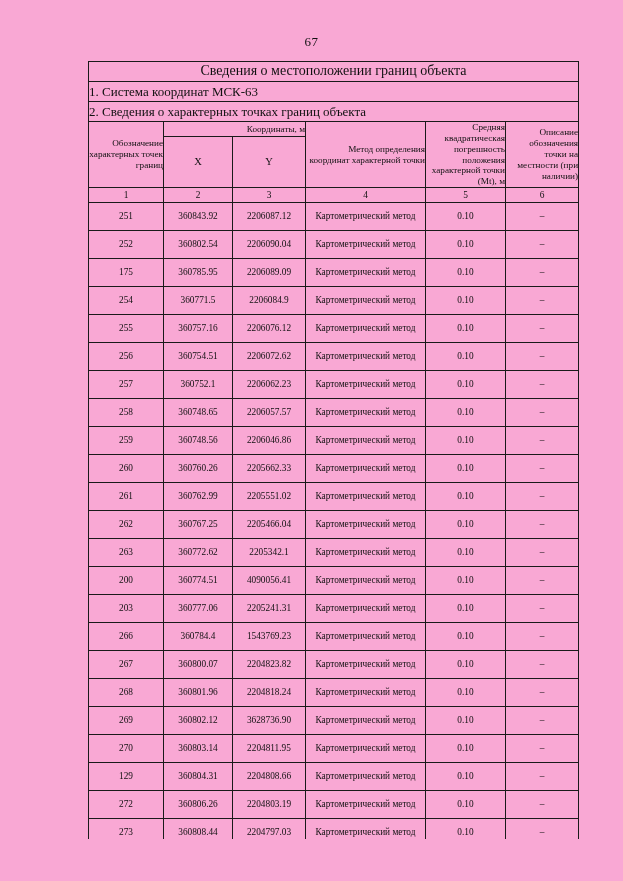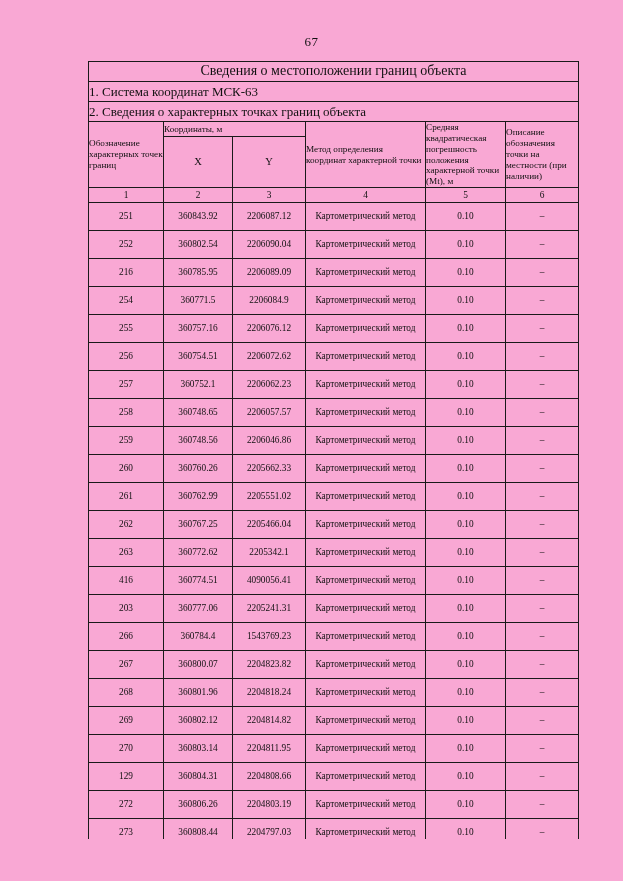--- a/index.html
+++ b/index.html
@@ -55,21 +55,21 @@
     font-size: 14px;
     padding: 0 2px;
   }
   .sect {
     text-align: left;
     height: 19px;
     font-size: 13px;
     padding-left: 4px;
   }
   .hdr {
-    text-align: left;
+    text-align: right;
     font-size: 9.2px;
     padding: 2px 1px;
   }
   .hdr-top {
     height: 14px;
   }
   .numrow td {
     text-align: center;
     height: 14px;
     font-size: 9.4px;
@@ -161,21 +161,21 @@
             </tr>
             <tr class="data">
               <td>252</td>
               <td>360802.54</td>
               <td>2206090.04</td>
               <td>Картометрический метод</td>
               <td>0.10</td>
               <td>–</td>
             </tr>
             <tr class="data">
-              <td>216</td>
+              <td>175</td>
               <td>360785.95</td>
               <td>2206089.09</td>
               <td>Картометрический метод</td>
               <td>0.10</td>
               <td>–</td>
             </tr>
             <tr class="data">
               <td>254</td>
               <td>360771.5</td>
               <td>2206084.9</td>
@@ -249,21 +249,21 @@
             </tr>
             <tr class="data">
               <td>263</td>
               <td>360772.62</td>
               <td>2205342.1</td>
               <td>Картометрический метод</td>
               <td>0.10</td>
               <td>–</td>
             </tr>
             <tr class="data">
-              <td>416</td>
+              <td>200</td>
               <td>360774.51</td>
               <td>4090056.41</td>
               <td>Картометрический метод</td>
               <td>0.10</td>
               <td>–</td>
             </tr>
             <tr class="data">
               <td>203</td>
               <td>360777.06</td>
               <td>2205241.31</td>
@@ -291,21 +291,21 @@
               <td>268</td>
               <td>360801.96</td>
               <td>2204818.24</td>
               <td>Картометрический метод</td>
               <td>0.10</td>
               <td>–</td>
             </tr>
             <tr class="data">
               <td>269</td>
               <td>360802.12</td>
-              <td>2204814.82</td>
+              <td>3628736.90</td>
               <td>Картометрический метод</td>
               <td>0.10</td>
               <td>–</td>
             </tr>
             <tr class="data">
               <td>270</td>
               <td>360803.14</td>
               <td>2204811.95</td>
               <td>Картометрический метод</td>
               <td>0.10</td>

